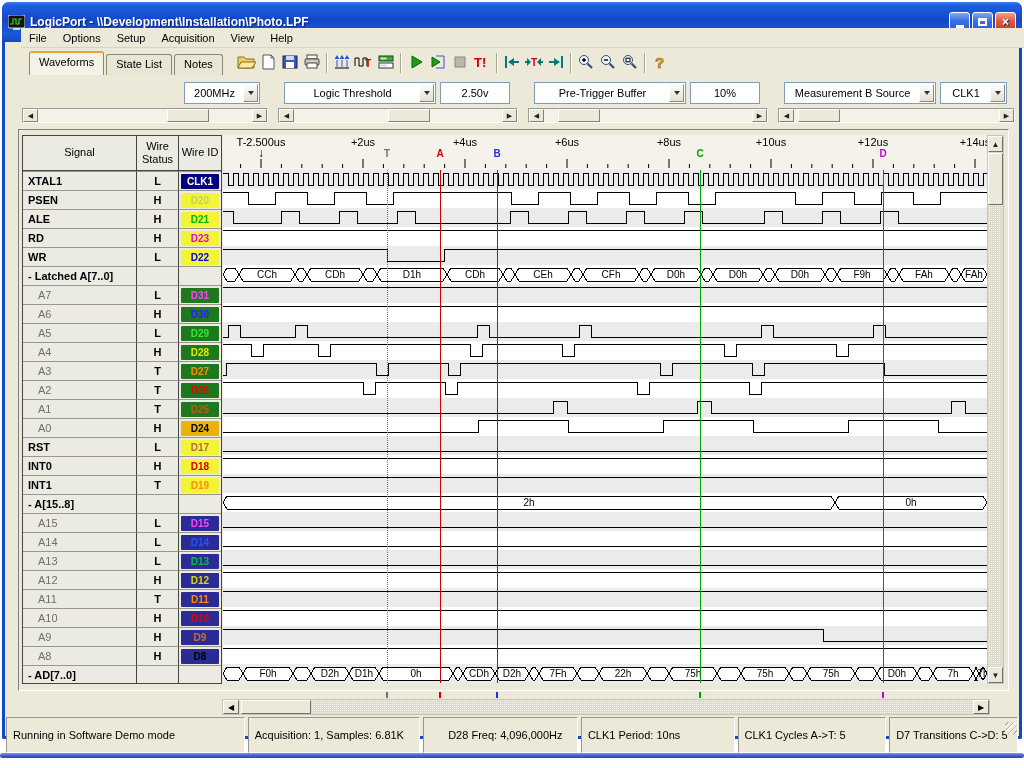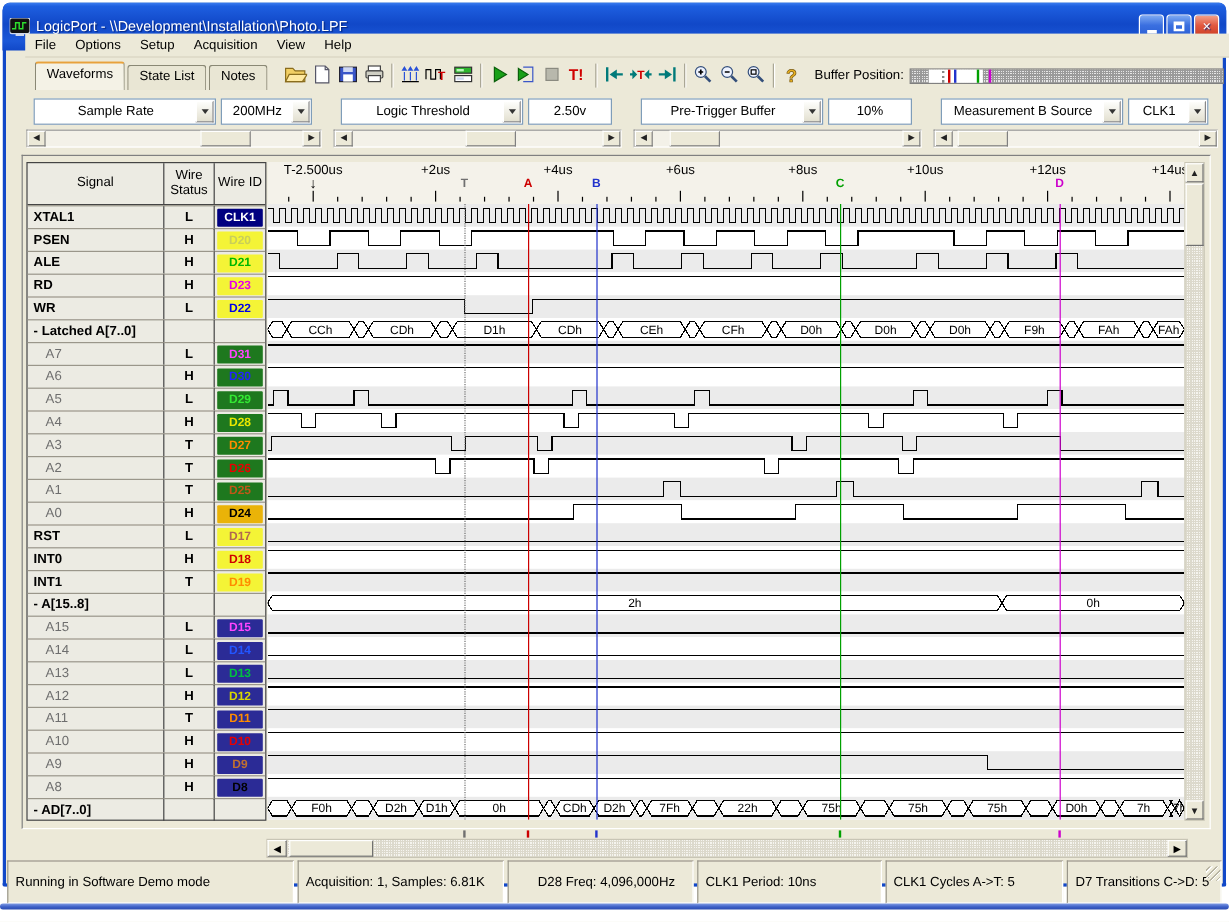--- a/index.html
+++ b/index.html
@@ -3,21 +3,21 @@
 <meta charset="utf-8">
 <style>
   html,body{margin:0;padding:0;width:1024px;height:768px;background:#fff;overflow:hidden;
     font-family:"Liberation Sans",sans-serif;font-size:11px;color:#000;}
   *{box-sizing:border-box;}
   
   .window{position:absolute;left:2px;top:2px;width:1020px;height:737px;
     border:3px solid #1148c8;border-top:none;border-radius:7px 7px 2px 2px;background:#ECE9D8;}
   .titlebar{position:absolute;left:-3px;top:0;width:1020px;height:40px;border-radius:7px 7px 0 0;
     background:linear-gradient(180deg,#3d7ef0 0%,#1e5fe0 8%,#1148c8 45%,#1c58d8 80%,#1148c8 100%);
-    display:flex;align-items:center;padding:0 6px;color:#fff;font-weight:normal;font-size:12px;
+    display:flex;align-items:center;padding:0 6px;color:#fff;font-weight:bold;font-size:12px;
     text-shadow:1px 1px 1px #00227a;}
   .title-icon{width:17px;height:15px;margin-right:5px;flex:0 0 auto;}
   .winbtns{margin-left:auto;display:flex;gap:2px;}
   .wbtn{width:21px;height:20px;border-radius:3px;border:1px solid #fff;
     background:linear-gradient(180deg,#7da9f2,#3a6fe0 45%,#2a5ed4);color:#fff;
     display:flex;align-items:center;justify-content:center;font-size:12px;line-height:1;}
   .wbtn.close{background:linear-gradient(180deg,#f2a089,#e25940 45%,#c93a20);}
   .wbtn .minglyph{display:block;width:8px;height:3px;background:#fff;margin-top:9px;}
   .wbtn .maxglyph{display:block;width:9px;height:8px;border:2px solid #fff;border-top-width:3px;}
   
@@ -267,41 +267,24 @@
               <rect x="6" y="5.2" width="4" height="3.6" fill="none" stroke="#000"></rect>
             </svg></span>
         </span>
         <span class="tsep"></span>
         <span class="tbtn">
           <span><svg width="20" height="18" viewBox="0 0 20 18" shape-rendering="geometricPrecision">
               <text x="5" y="15" font-size="15" font-weight="bold" fill="#e8b020" stroke="#7a5a10" stroke-width="0.6">?</text>
             </svg></span>
         </span>
       </div>
-    <div class="buffer-wrap">
-      <span class="buffer-label">Buffer Position:</span>
-      <span class="buffer-bar" id="bufferbar">
-          <span class="buffer-window" style="left: 15px; width: 45px;"></span>
-          <span class="btick" style="left: 26px; background: repeating-linear-gradient(0deg, rgb(136, 136, 136) 0px, rgb(136, 136, 136) 2px, transparent 2px, transparent 4px);"></span>
-          <span class="btick" style="left: 31px; background: rgb(204, 0, 0);"></span>
-          <span class="btick" style="left: 36px; background: rgb(34, 51, 204);"></span>
-          <span class="btick" style="left: 55px; background: rgb(0, 160, 0);"></span>
-          <span class="btick" style="left: 65px; background: rgb(204, 0, 204);"></span>
-        </span>
-    </div>
   </div>
 
   <div class="controls" id="controls">
       <div class="cgroup" style="left: 17px; width: 246px;">
-        <div class="dd" style="left: 6px; width: 152px;">
-          <span class="dval">Sample Rate</span>
-          <span class="dbtn">
-            <i></i>
-          </span>
-        </div>
         <div class="dd" style="left: 162px; width: 76px;">
           <span class="dval">200MHz</span>
           <span class="dbtn">
             <i></i>
           </span>
         </div>
         <div class="mini-scroll">
           <span class="ms-arrow" style="left: 0px;">◀</span>
           <span class="ms-arrow" style="right: 0px;">▶</span>
           <span class="ms-thumb" style="left: 143.5px;"></span>

